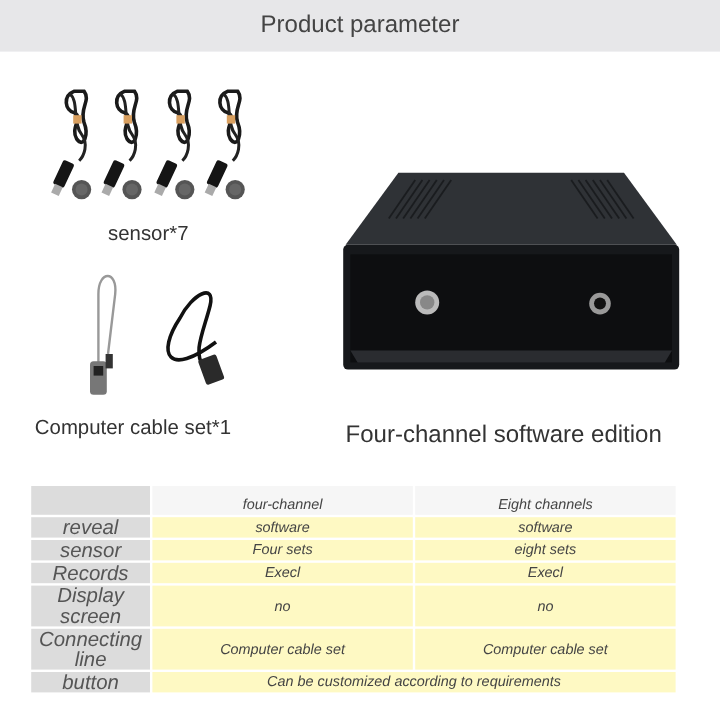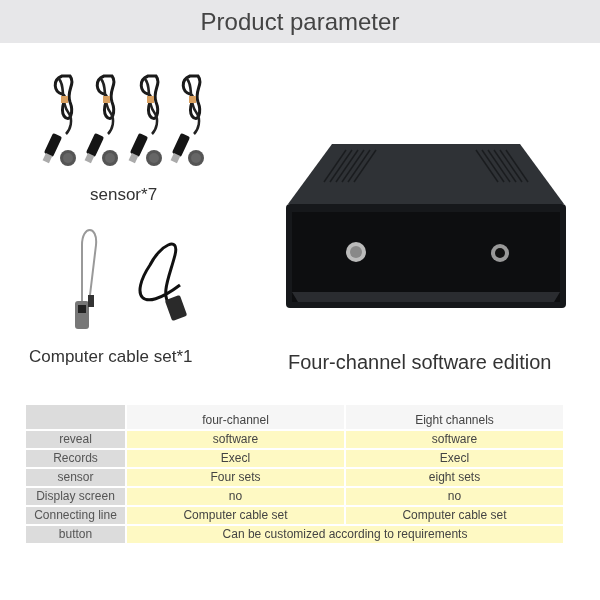--- a/index.html
+++ b/index.html
@@ -1,27 +1,27 @@
 <!DOCTYPE html>
 <html><head>
 <meta charset="utf-8">
 <style>
   * { box-sizing: border-box; margin: 0; padding: 0; }
   html, body { width: 600px; height: 600px; background: #ffffff; overflow: hidden; }
   body { font-family: "Liberation Sans", sans-serif; color: #333; position: relative; }
   .header { position: absolute; left: 0; top: 0; width: 600px; height: 43px; background: #e7e7e9;
     display: flex; align-items: center; justify-content: center; }
-  .header-title { font-size: 24px; color: #444; }
+  .header-title { font-size: 20px; color: #444; }
   .abs { position: absolute; }
   .caption { font-size: 17px; color: #333; white-space: nowrap; }
   .big-caption { font-size: 20px; color: #333; white-space: nowrap; }
   table.params { position: absolute; left: 24px; top: 403px; width: 541px; border-collapse: separate;
-    border-spacing: 2px 2px; font-size: 12px; color: #444; }
+    border-spacing: 2px 2px; font-size: 12px; color: #444; font-style: italic; }
   table.params td { text-align: center; height: 17px; padding: 0; line-height: 17px; }
-  td.lbl { background: #dcdcdc; width: 99px; color: #555; font-size: 12px; }
+  td.lbl { background: #dcdcdc; width: 99px; color: #555; font-size: 17px; }
   td.val { background: #fef9c3; }
   tr.head td { height: 24px; vertical-align: bottom; line-height: 18px; }
   tr.head td.val { background: #f6f6f6; }
 </style>
 </head>
 <body>
 
 <div class="header">
   <span class="header-title">Product parameter</span>
 </div>
@@ -84,28 +84,28 @@
     <td class="lbl"></td>
     <td class="val">four-channel</td>
     <td class="val">Eight channels</td>
   </tr>
   <tr>
     <td class="lbl">reveal</td>
     <td class="val">software</td>
     <td class="val">software</td>
   </tr>
   <tr>
+    <td class="lbl">sensor</td>
+    <td class="val">Four sets</td>
+    <td class="val">eight sets</td>
+  </tr>
+  <tr>
     <td class="lbl">Records</td>
     <td class="val">Execl</td>
     <td class="val">Execl</td>
-  </tr>
-  <tr>
-    <td class="lbl">sensor</td>
-    <td class="val">Four sets</td>
-    <td class="val">eight sets</td>
   </tr>
   <tr>
     <td class="lbl">Display screen</td>
     <td class="val">no</td>
     <td class="val">no</td>
   </tr>
   <tr>
     <td class="lbl">Connecting line</td>
     <td class="val">Computer cable set</td>
     <td class="val">Computer cable set</td>

